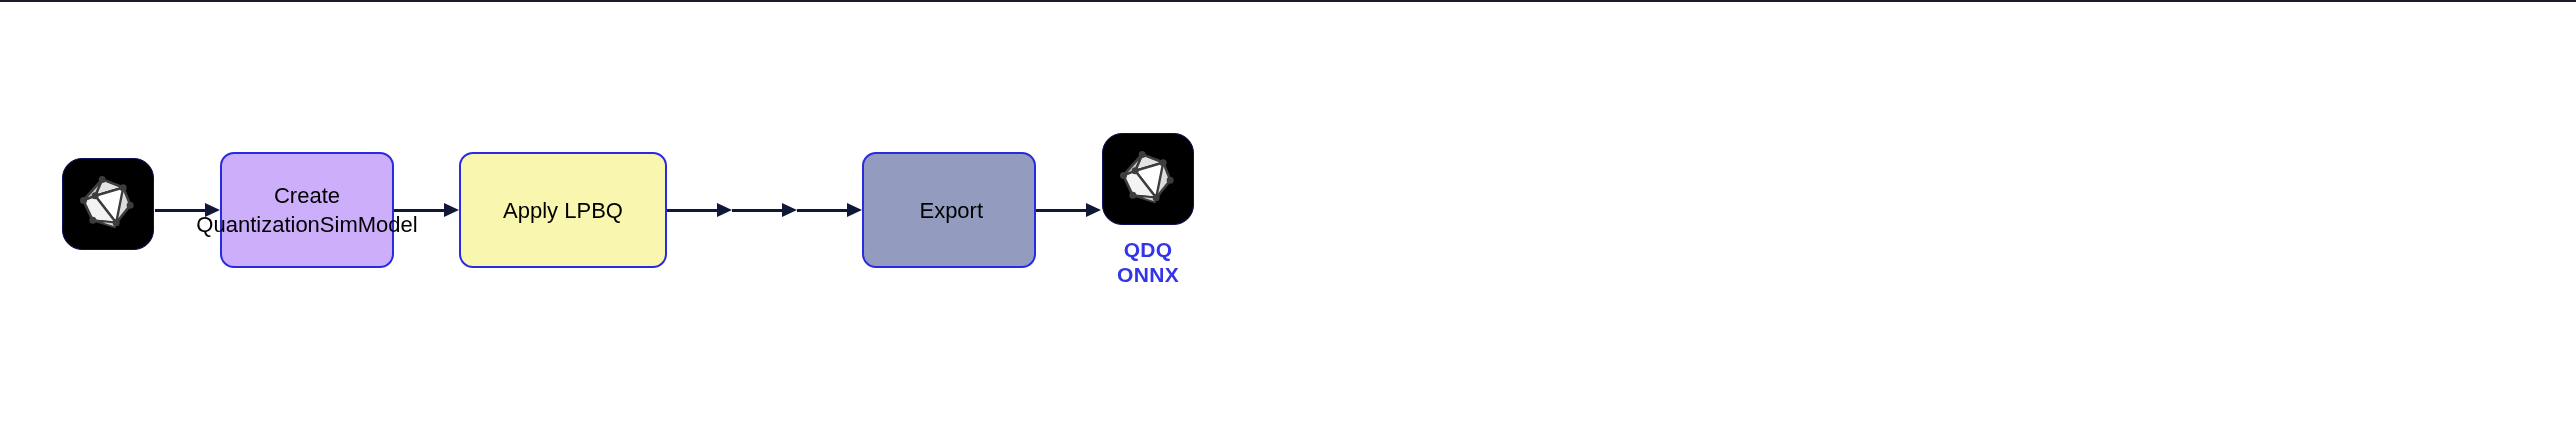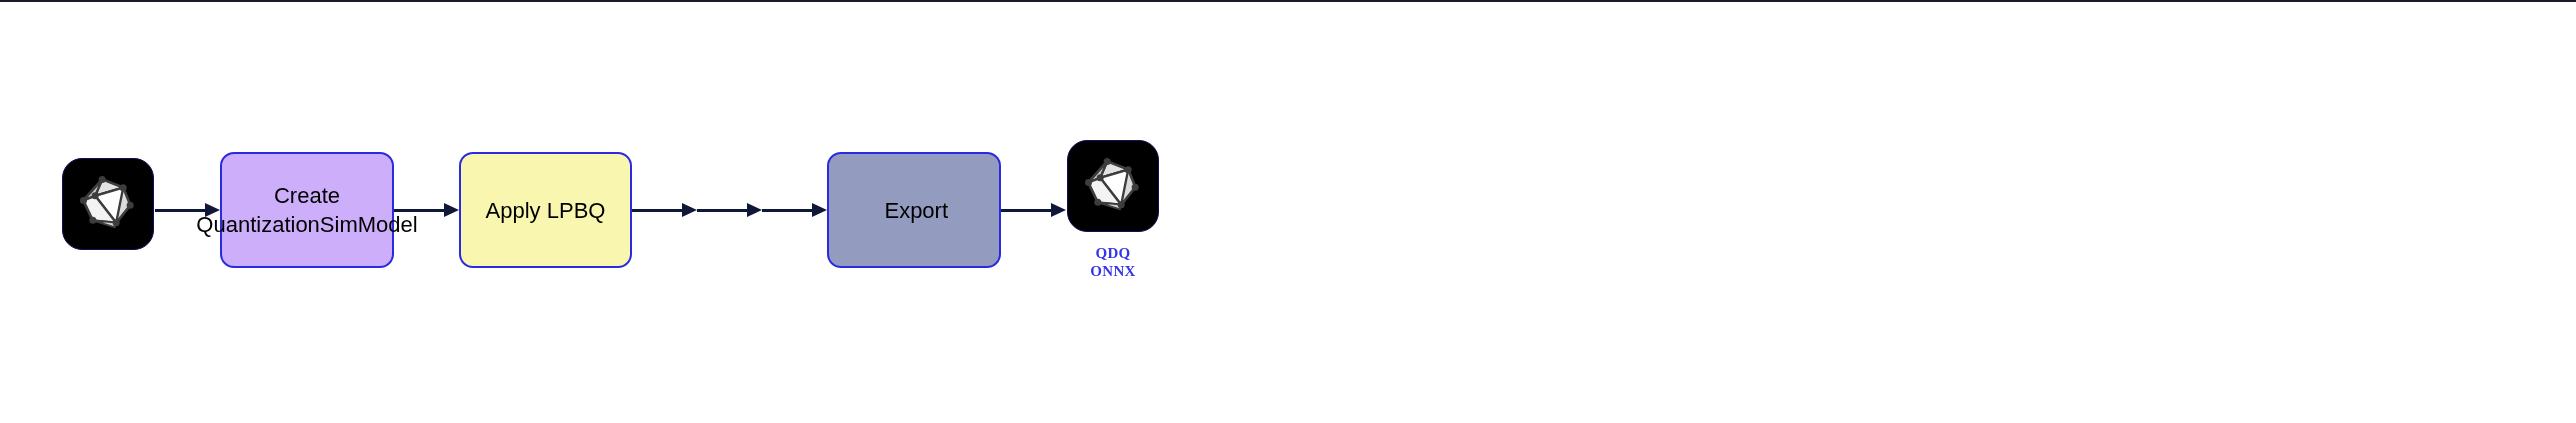--- a/index.html
+++ b/index.html
@@ -55,26 +55,25 @@
     display: flex;
     align-items: center;
     justify-content: center;
     overflow: hidden;
   }
   .onnx-logo svg { display: block; }
   .logo-caption {
     margin-top: 13px;
     color: #3535e8;
     font-weight: bold;
-    font-size: 15px;
+    font-size: 21px;
     line-height: 1.18;
     text-align: center;
     letter-spacing: 0.3px;
     white-space: pre-line;
-    font-family: Liberation Serif, serif;
   }
 
   
   .arrow {
     flex: 0 0 auto;
     width: 65px;
     height: 14px;
     position: relative;
     margin-top: -3.5px;
   }
@@ -111,21 +110,21 @@
     color: #000000;
     font-size: 22px;
     line-height: 1.32;
     padding: 3.5px 10.5px;
     margin-top: -3.5px;
     white-space: pre-line;
   }
   .node-label { display: block; }
 
   .node-1 { width: 174px; background: #cdaefa; }
-  .node-2 { width: 173px; background: #f8f6af; }
+  .node-2 { width: 208px; background: #f8f6af; }
   .node-3 { width: 174px; background: #929dfc; }
   .node-4 { width: 173px; background: #d9d9d9; }
   .node-5 { width: 174px; background: #939cbf; padding-left: 15px; }
 </style>
 </head>
 <body>
 
 <div class="page">
   <div class="flow">
 

